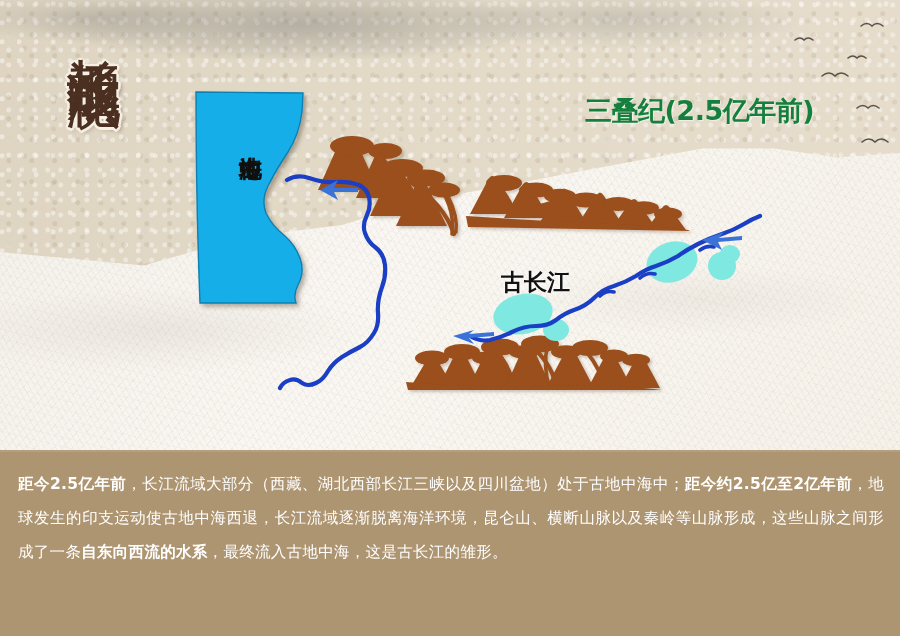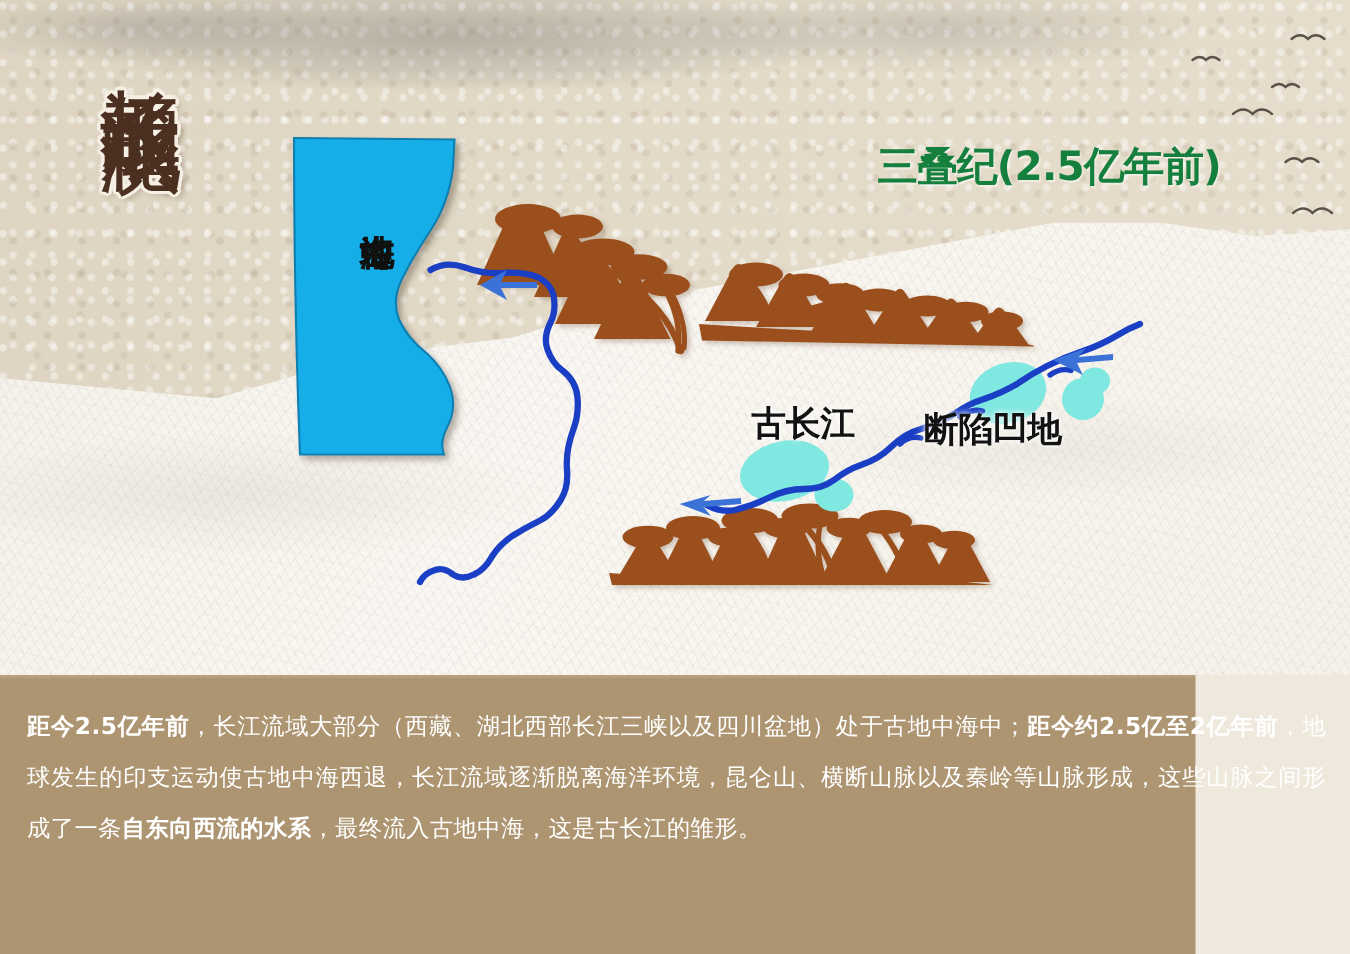--- a/index.html
+++ b/index.html
@@ -107,21 +107,21 @@
     font-family:"DejaVu Sans","Liberation Sans",sans-serif;
     font-size:23px;font-weight:bold;color:#121212;
     white-space:nowrap;letter-spacing:0px;
     text-shadow:0 0 3px rgba(255,255,255,.85),0 0 6px rgba(255,255,255,.7);
   }
   .mlabel-gcj{left:501px;top:267px;}
   .mlabel-dxad{left:616px;top:271px;}
 
   
   .panel{
-    position:absolute;left:0;top:450px;width:797px;height:186px;
+    position:absolute;left:0;top:450px;width:900px;height:186px;
     background:#ae9571;
     box-shadow:inset 0 2px 0 rgba(255,255,255,.10);
   }
   .panel-text{
     position:absolute;left:18px;top:17px;width:866px;
     font-family:"DejaVu Sans","Liberation Sans",sans-serif;
     font-size:15.5px;line-height:34px;color:#ffffff;
     letter-spacing:.3px;text-align:justify;
   }
   .panel-text b{font-weight:bold;}
@@ -259,20 +259,19 @@
       <path d="M857 108 q6 -5 11 0 q5 -5 11 0"></path>
       <path d="M862 142 q7 -6 13 0 q6 -6 13 0"></path>
     </g>
   </svg>
 
   <div class="vtitle">长江的形成演化</div>
   <div class="subheading">三叠纪(2.5亿年前)</div>
 
   <div class="sea-label">古地中海</div>
   <div class="mlabel mlabel-gcj">古长江</div>
-  <div class="mlabel mlabel-dxad">断陷凹地</div>
 
 
   <div class="panel">
     <div class="panel-text" id="panel-text"><b>距今2.5亿年前</b><span>，长江流域大部分（西藏、湖北西部长江三峡以及四川盆地）处于古地中海中；</span><b>距今约2.5亿至2亿年前</b><span>，地球发生的印支运动使古地中海西退，长江流域逐渐脱离海洋环境，昆仑山、横断山脉以及秦岭等山脉形成，这些山脉之间形成了一条</span><b>自东向西流的水系</b><span>，最终流入古地中海，这是古长江的雏形。</span></div>
   </div>
 
 </div>
 
 </body></html>

